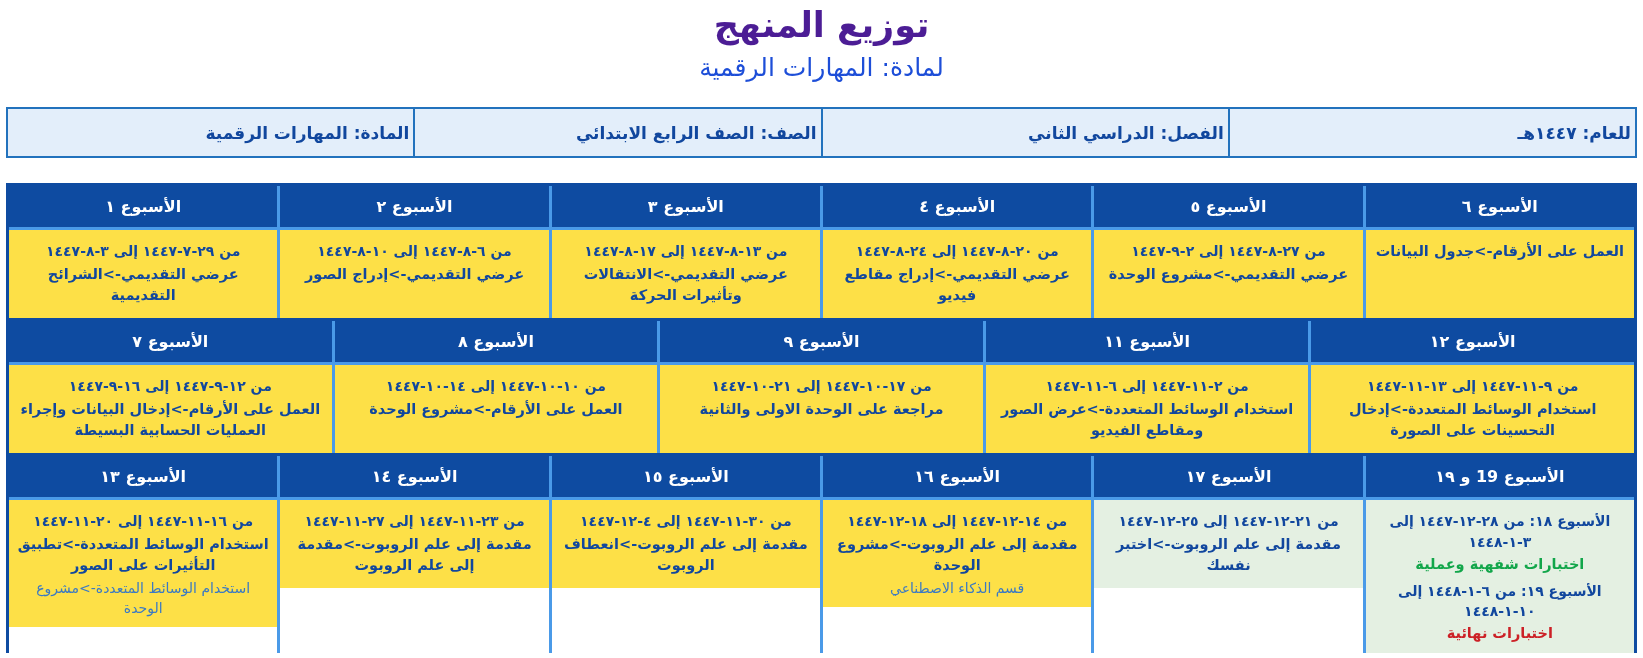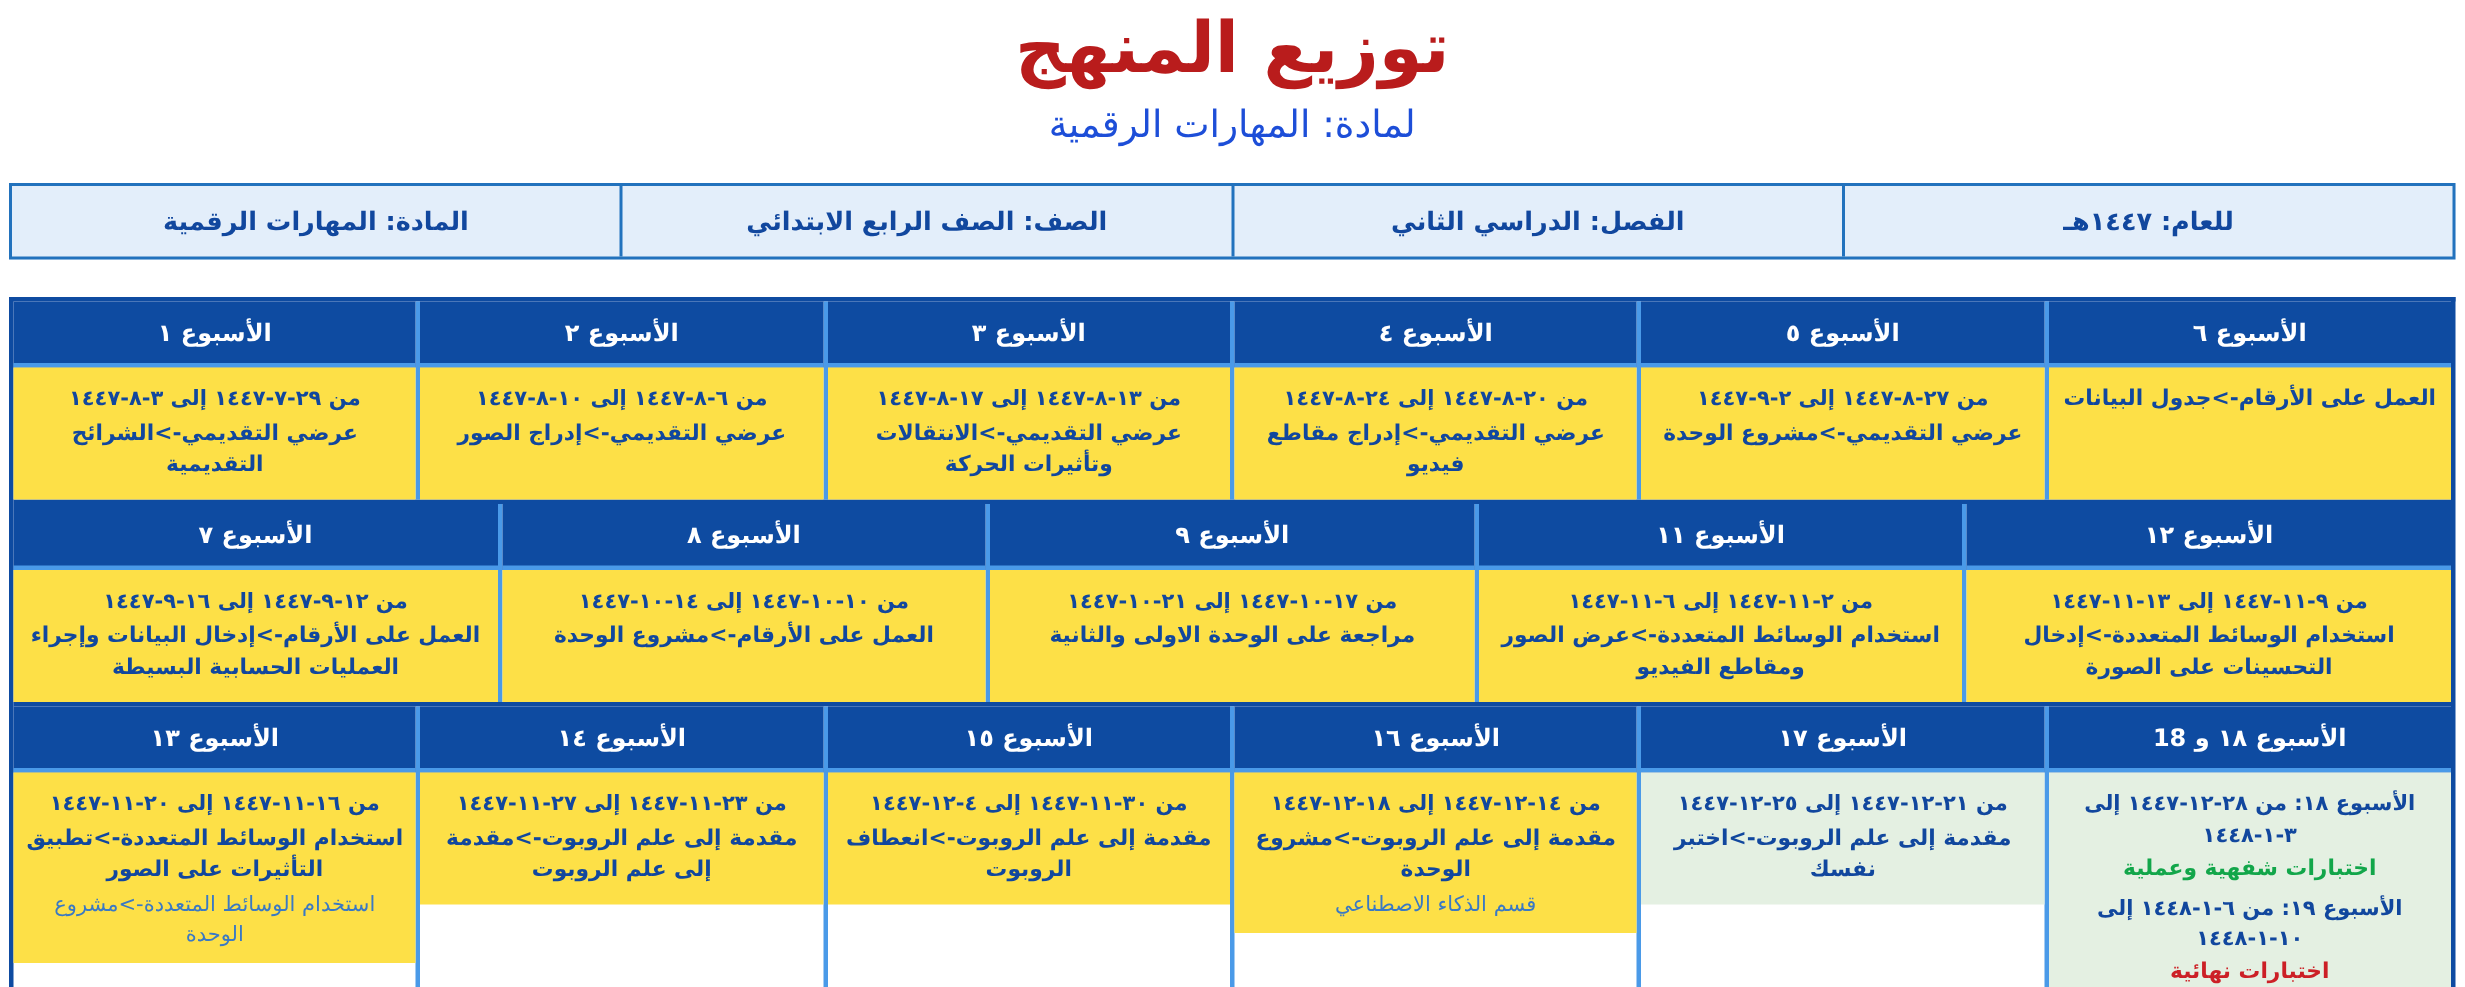--- a/index.html
+++ b/index.html
@@ -15,23 +15,23 @@
     font-family: "DejaVu Sans", "Liberation Sans", sans-serif;
     direction: rtl;
   }
 
   
   .title-block {
     text-align: center;
     padding-top: 4px;
   }
   .main-title {
-    font-size: 47px;
-    font-weight: bold;
-    color: #b91c1c;
+    font-size: 35px;
+    font-weight: bold;
+    color: #4c1d95;
     line-height: 1.25;
     margin: 0;
     letter-spacing: 0px;
   }
   .sub-title {
     font-size: 25px;
     font-weight: normal;
     color: #1d4ed8;
     line-height: 1.3;
     margin: 4px 0 0 0;
@@ -42,21 +42,20 @@
     display: flex;
     flex-direction: row;
     width: 1631px;
     margin: 23px auto 0 auto;
     border: 2px solid #2272bd;
     background: #e3eefa;
     box-sizing: border-box;
   }
   .info-cell {
     flex: 1 1 0;
-    text-align: center;
     font-size: 17px;
     font-weight: bold;
     color: #11479e;
     padding: 14px 4px 13px 4px;
     border-left: 2px solid #2272bd;
     box-sizing: border-box;
     white-space: nowrap;
   }
   .info-cell:last-child {
     border-left: none;
@@ -235,21 +234,21 @@
         <div class="week-head">الأسبوع ٧</div>
         <div class="week-body">
           <div class="wk-date">من ١٢-٩-١٤٤٧ إلى ١٦-٩-١٤٤٧</div>
           <div class="wk-topic">العمل على الأرقام-&gt;إدخال البيانات وإجراء العمليات الحسابية البسيطة</div>
         </div>
       </div>
     </div>
     <div class="row-sep"></div>
     <div class="week-row">
       <div class="week-col">
-        <div class="week-head">الأسبوع ١٨ و 18</div>
+        <div class="week-head">الأسبوع 19 و ١٩</div>
         <div class="week-body exam">
           <div class="exam-group">
             <div class="wk-date">الأسبوع ١٨: من ٢٨-١٢-١٤٤٧ إلى ٣-١-١٤٤٨</div>
             <div class="wk-topic green">اختبارات شفهية وعملية</div>
           </div>
           <div class="exam-group">
             <div class="wk-date">الأسبوع ١٩: من ٦-١-١٤٤٨ إلى ١٠-١-١٤٤٨</div>
             <div class="wk-topic red">اختبارات نهائية</div>
           </div>
         </div>

